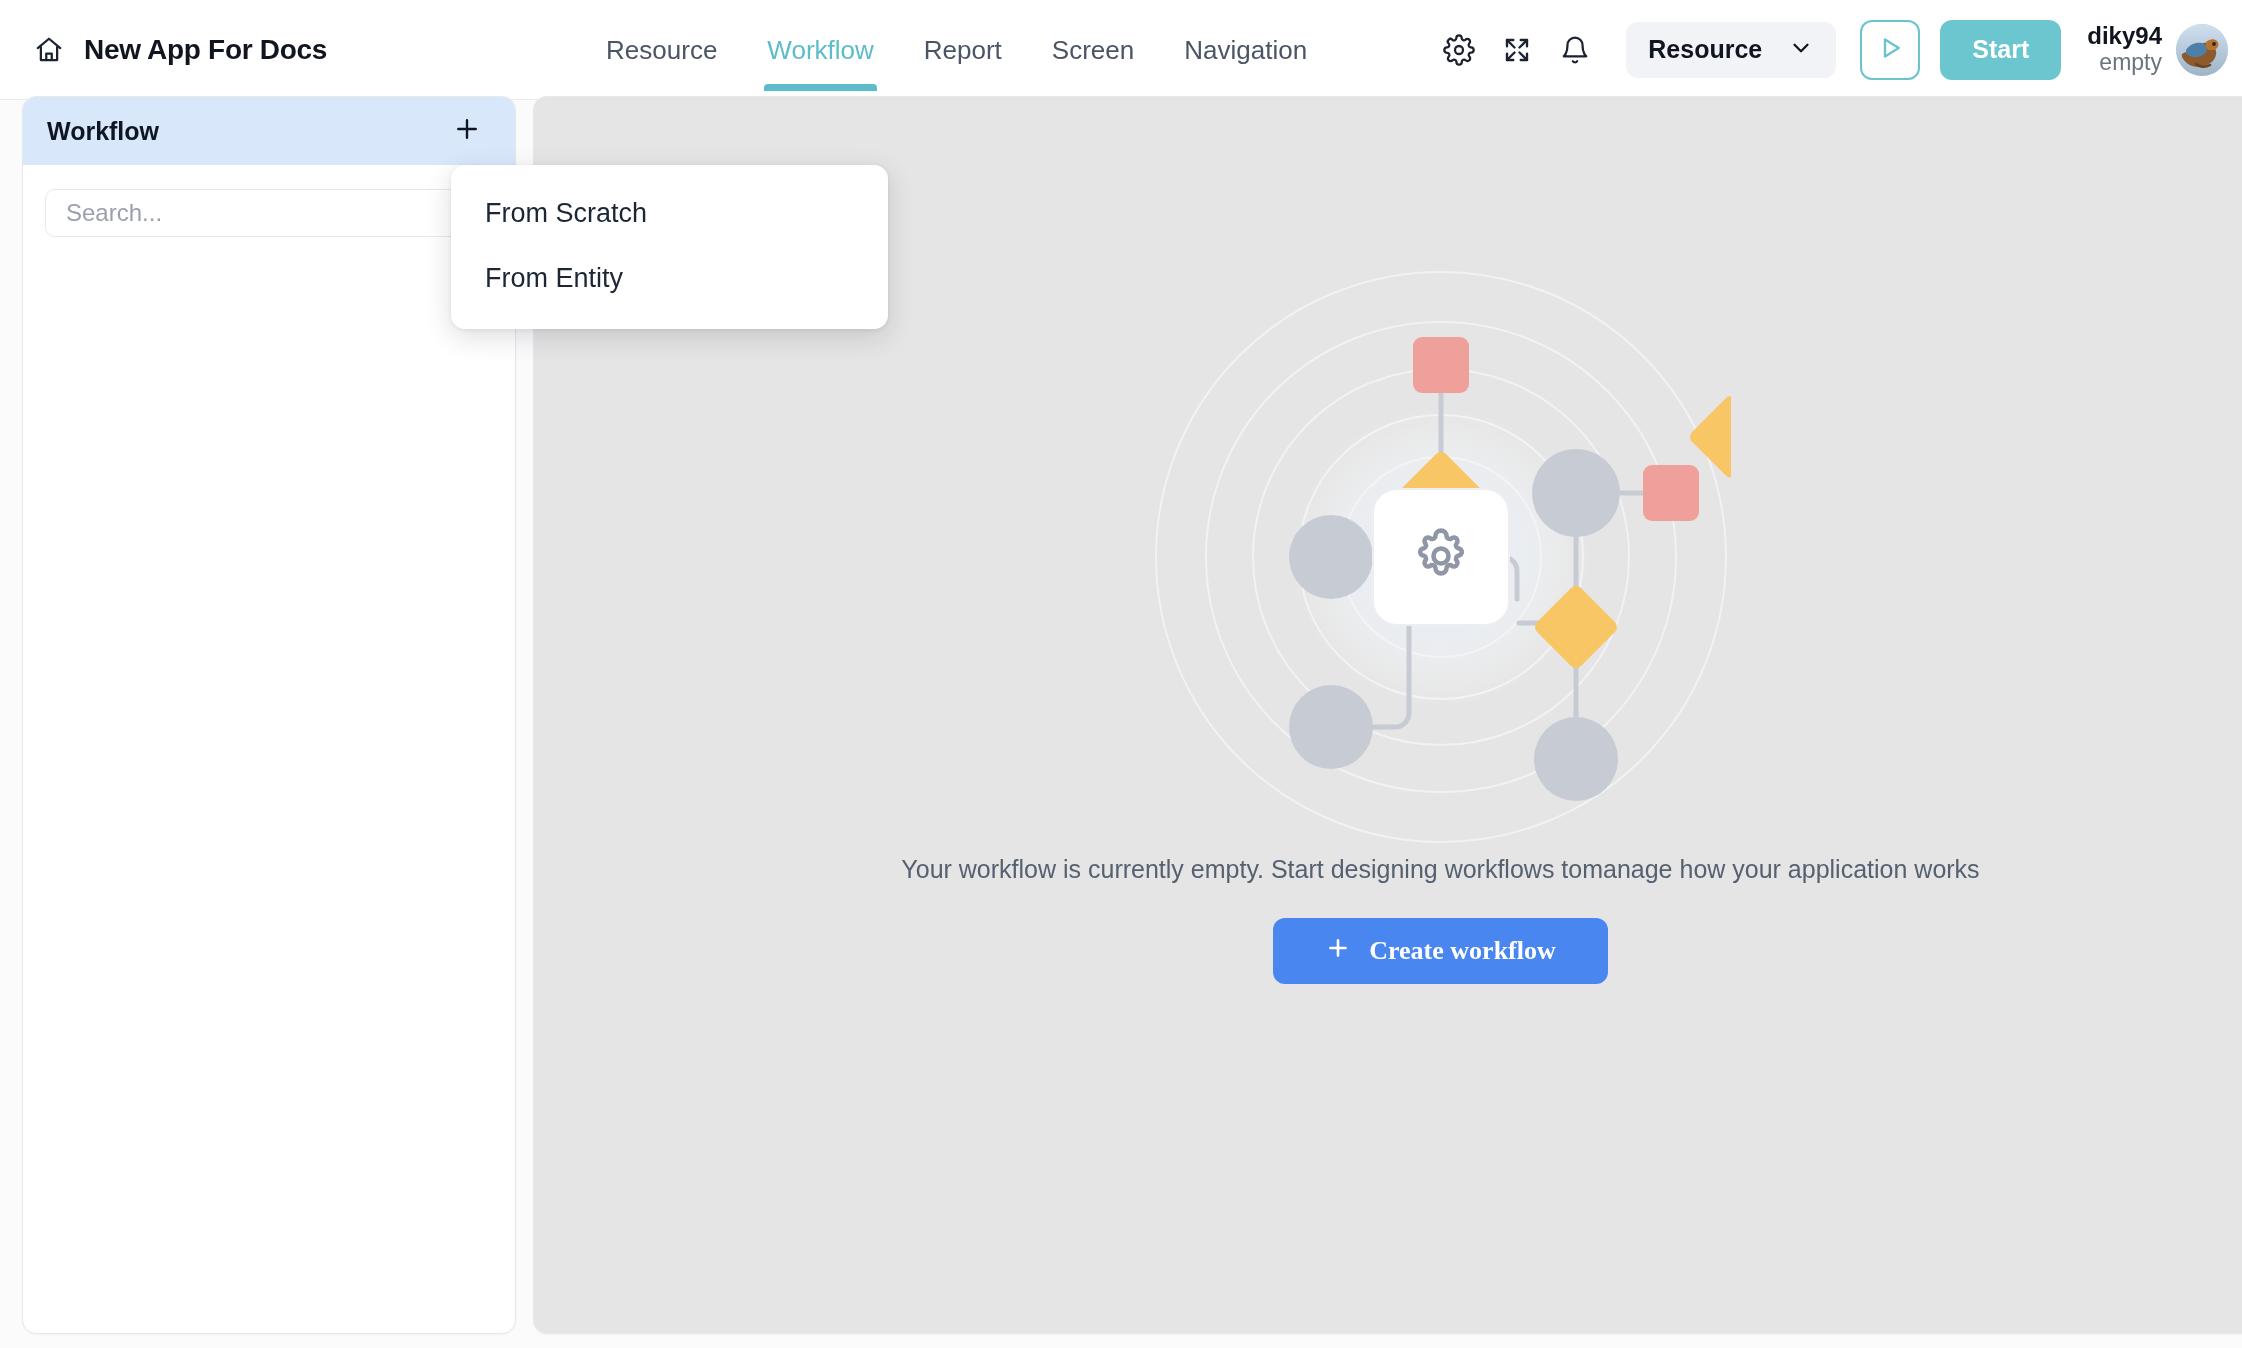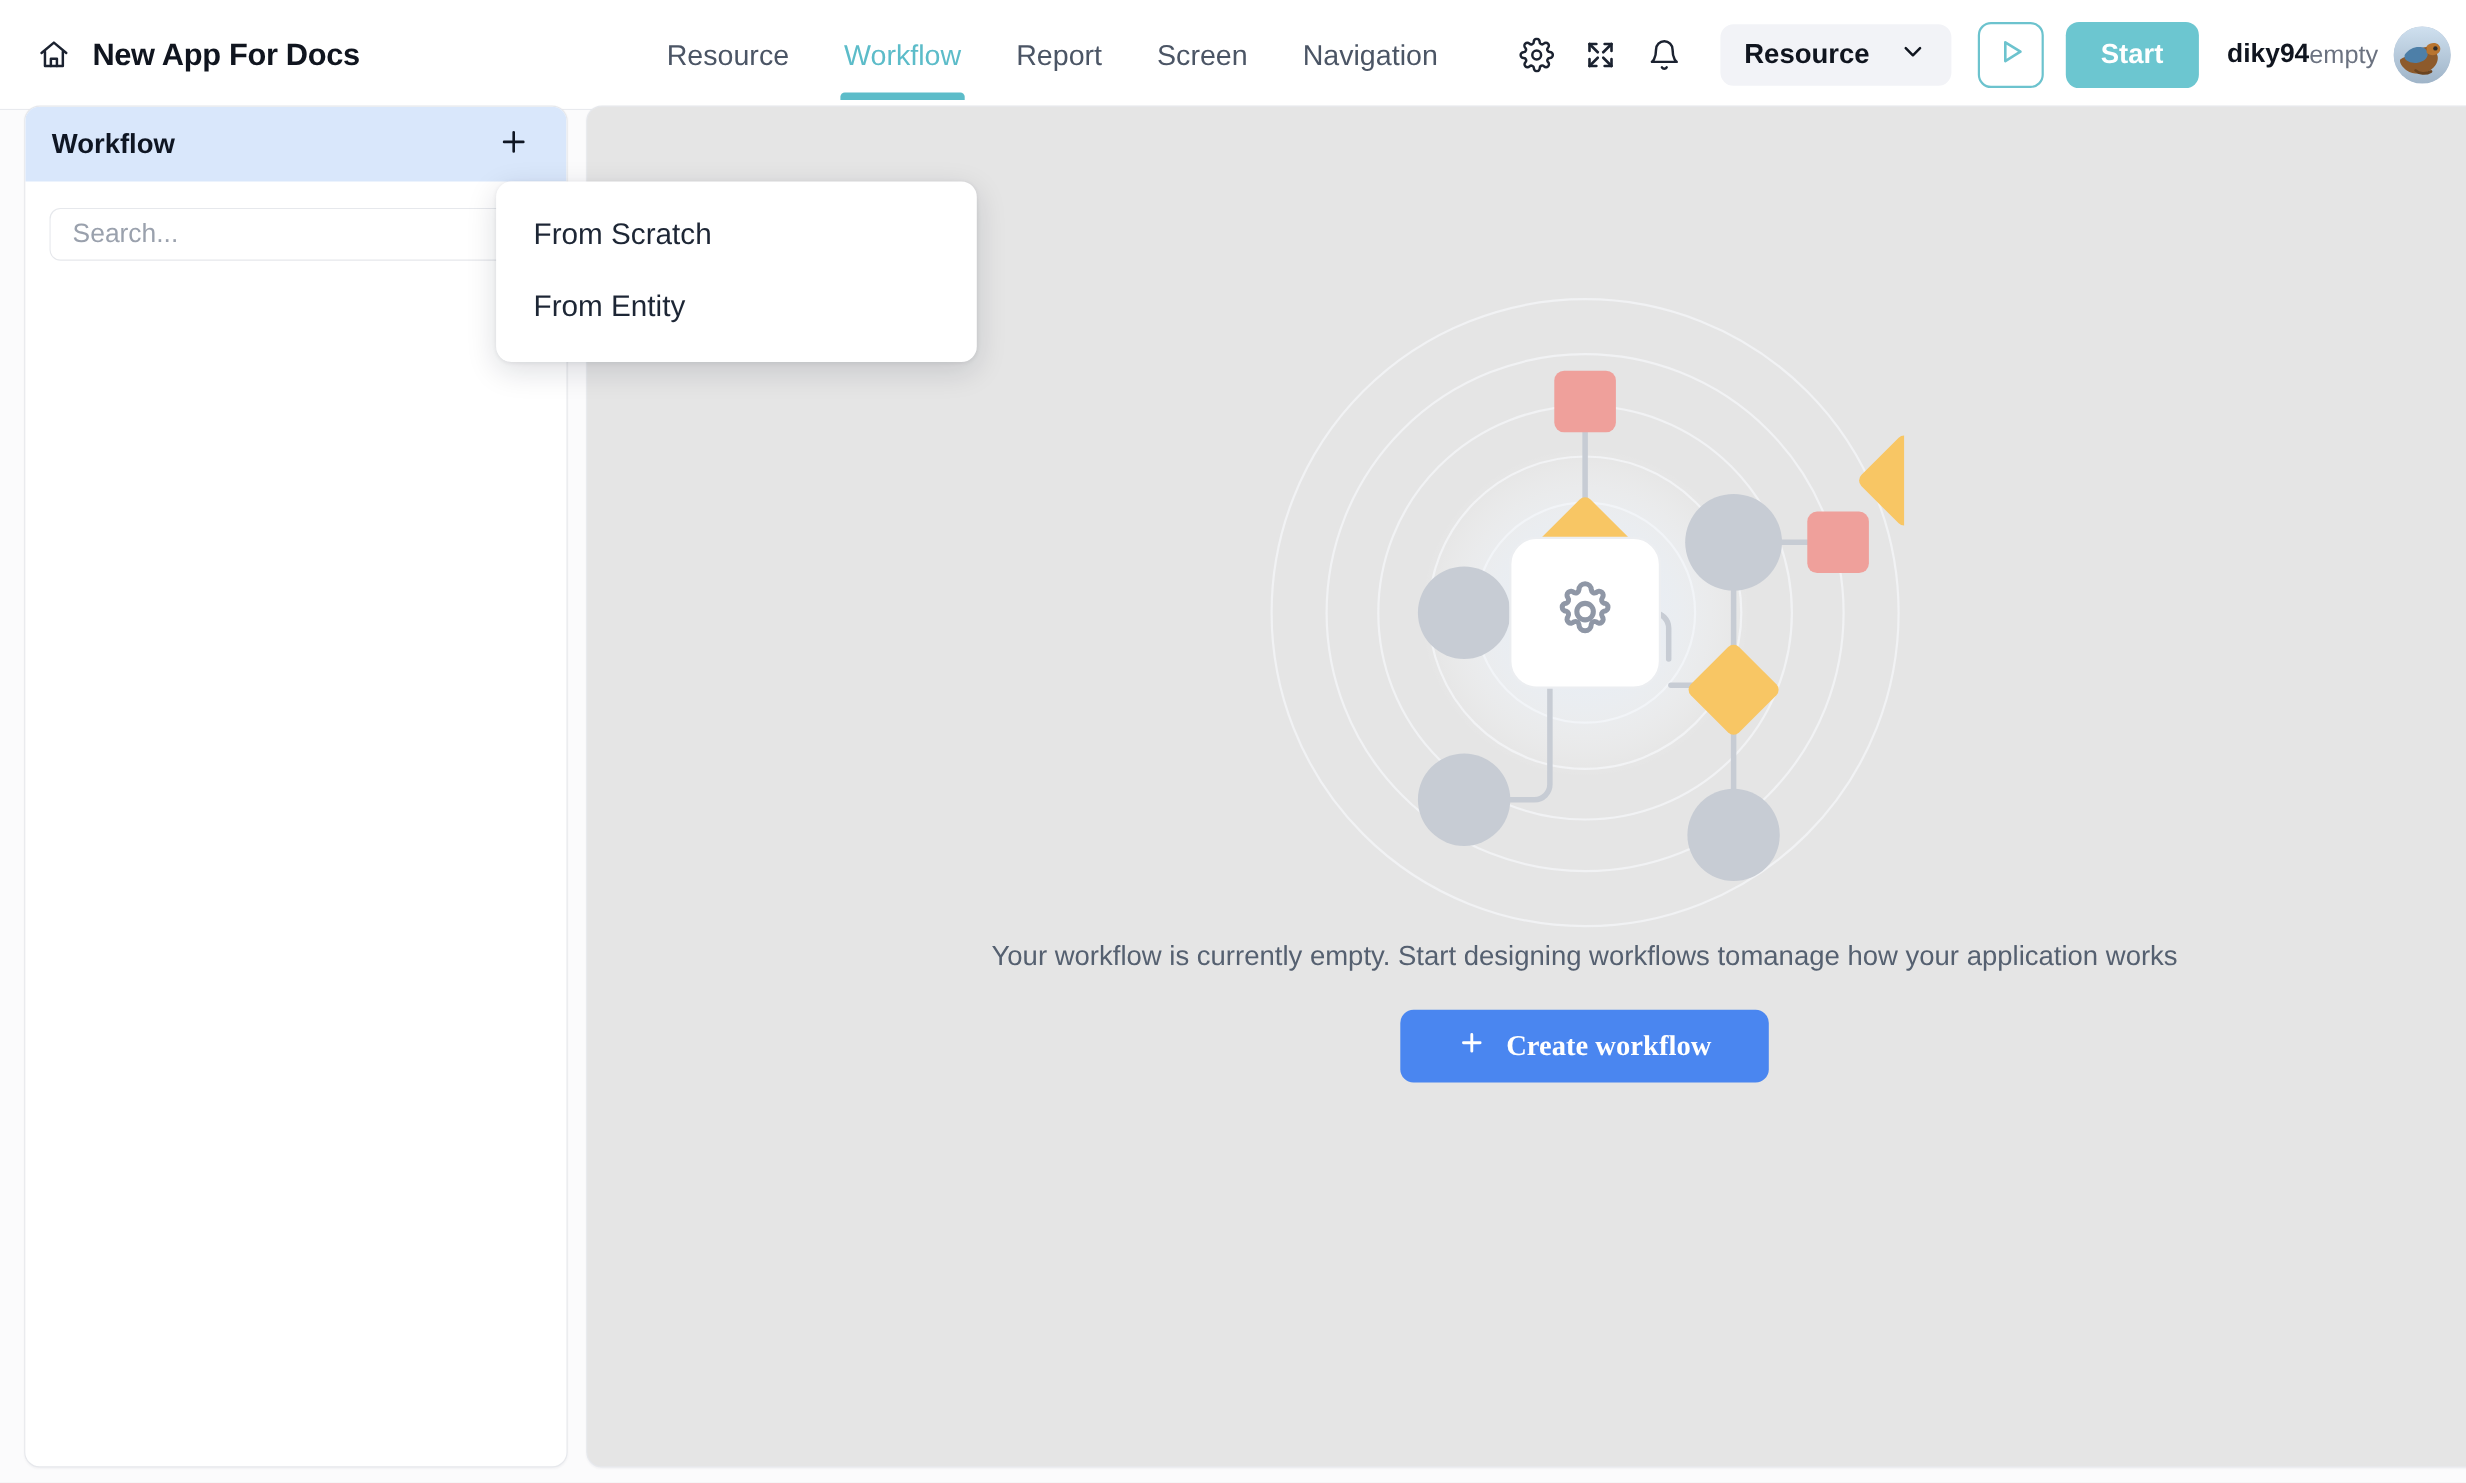--- a/index.html
+++ b/index.html
@@ -155,21 +155,21 @@
 
   .user-box {
     margin-left: 26px;
     display: flex;
     align-items: center;
     gap: 14px;
     cursor: pointer;
   }
   .user-meta {
     display: flex;
-    flex-direction: row;
+    flex-direction: column;
     align-items: flex-end;
     line-height: 1.12;
   }
   .user-name {
     font-size: 24px;
     font-weight: 700;
     color: #10151f;
   }
   .user-role {
     font-size: 23px;

